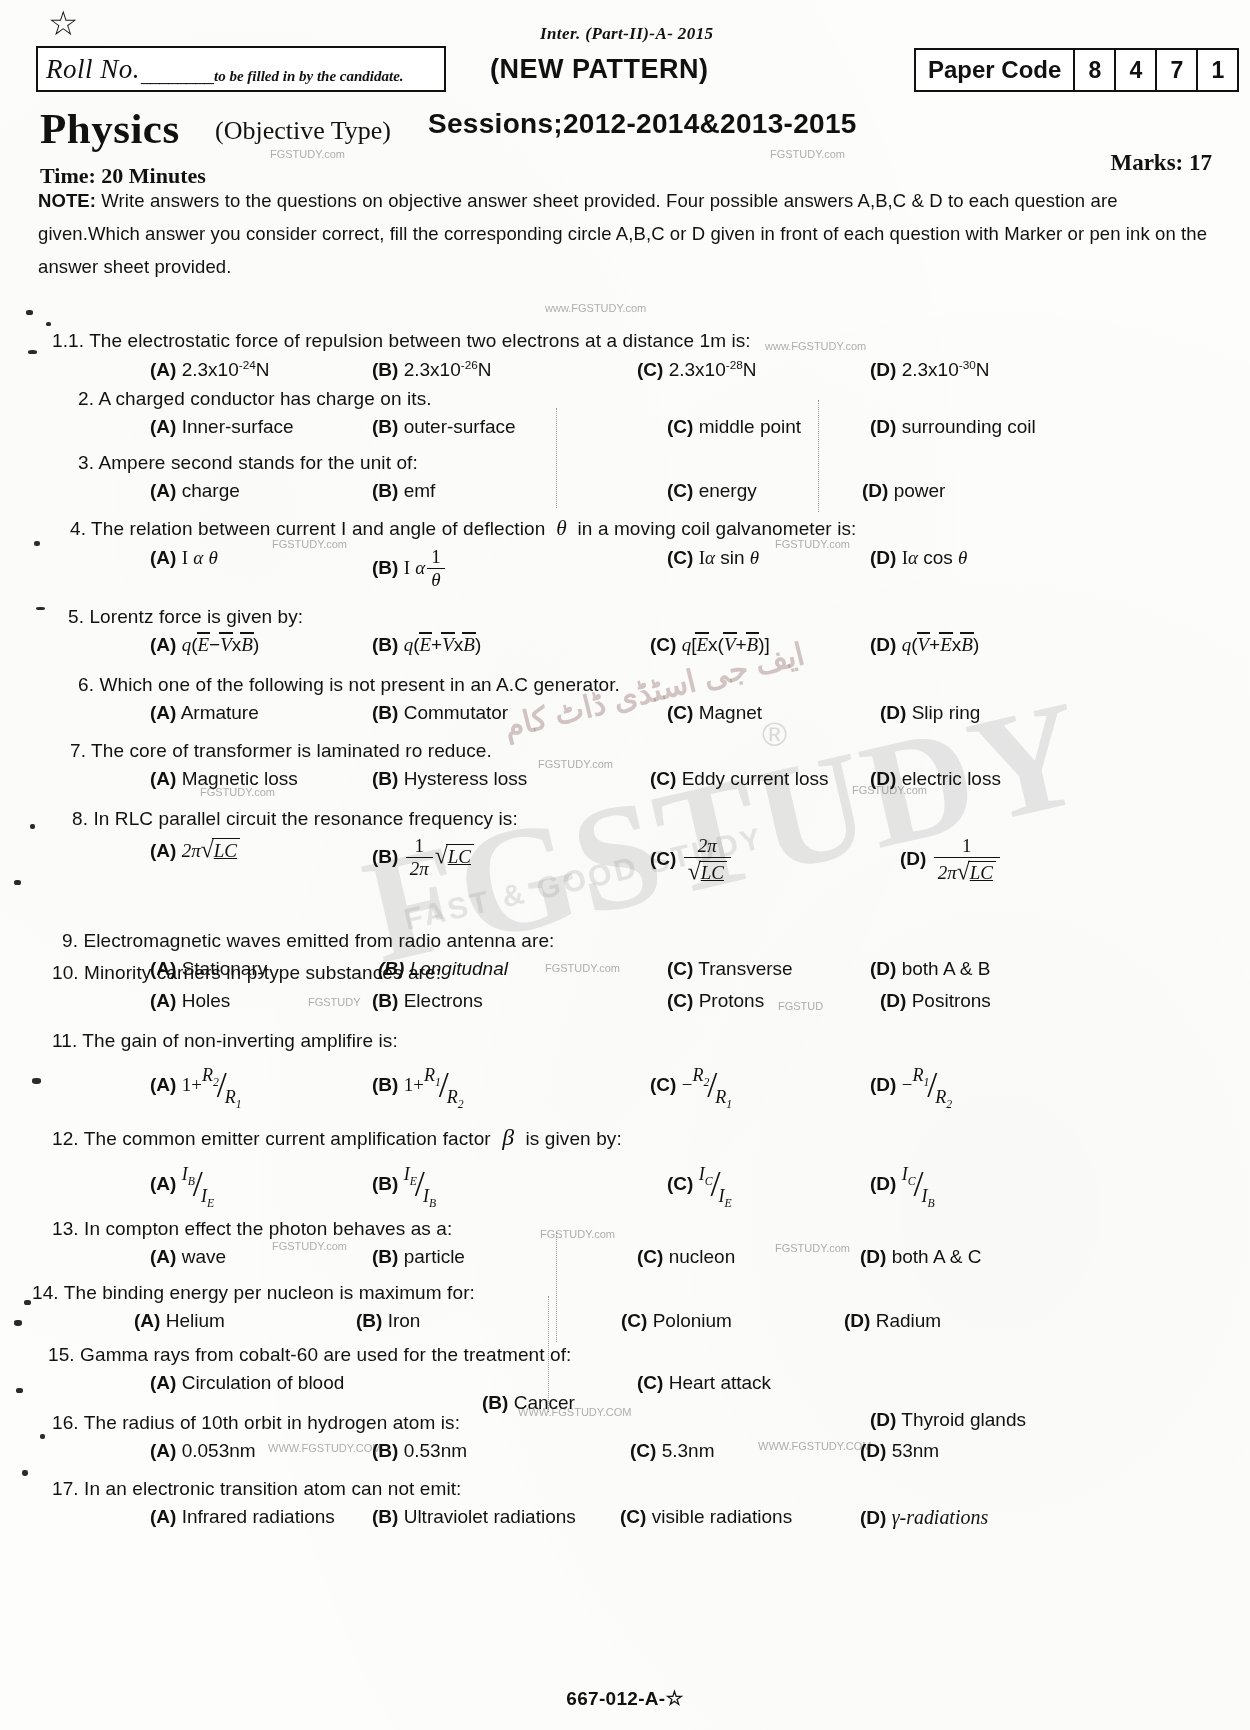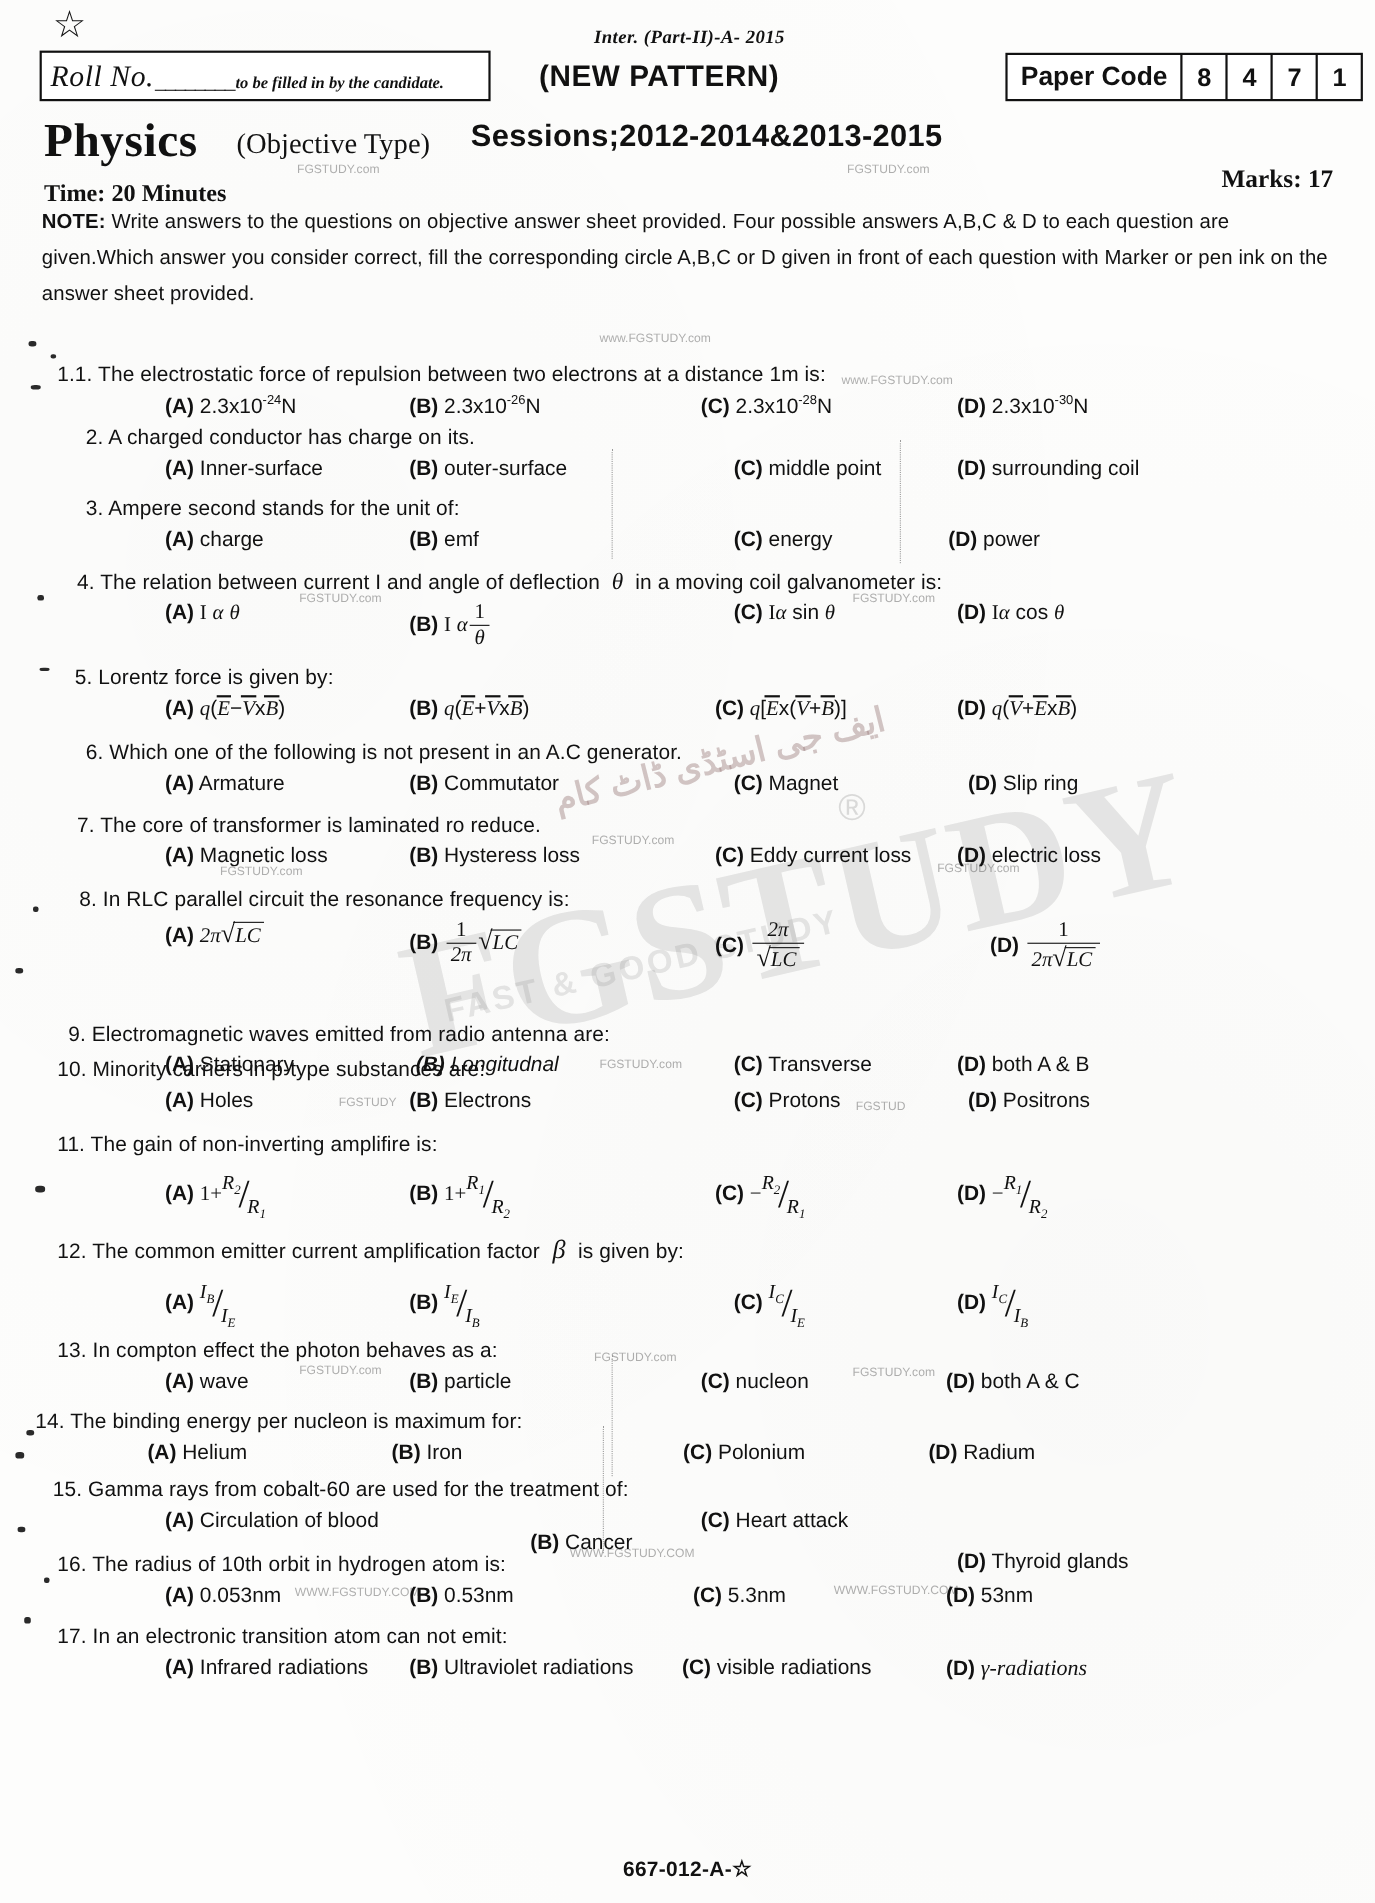--- a/index.html
+++ b/index.html
@@ -214,20 +214,21 @@
   }
   .frac .num { border-bottom:1.6px solid #111; padding:0 4px; }
   .frac .den { padding:1px 4px 0; }
   .sqrt {
     display:inline-block;
     border-top:1.6px solid #111;
     padding:1px 3px 0 2px;
     margin-left:-2px;
     font-family:"Liberation Serif", serif;
     font-style:italic;
+    text-decoration:underline;
   }
   .radsym { font-family:"Liberation Serif", serif; font-size:1.25em; }
   .sfrac {
     display:inline-block;
     position:relative;
     font-family:"Liberation Serif", serif;
     font-style:italic;
     white-space:nowrap;
   }
   .sfrac .up { position:relative; top:-10px; font-size:0.95em; }

